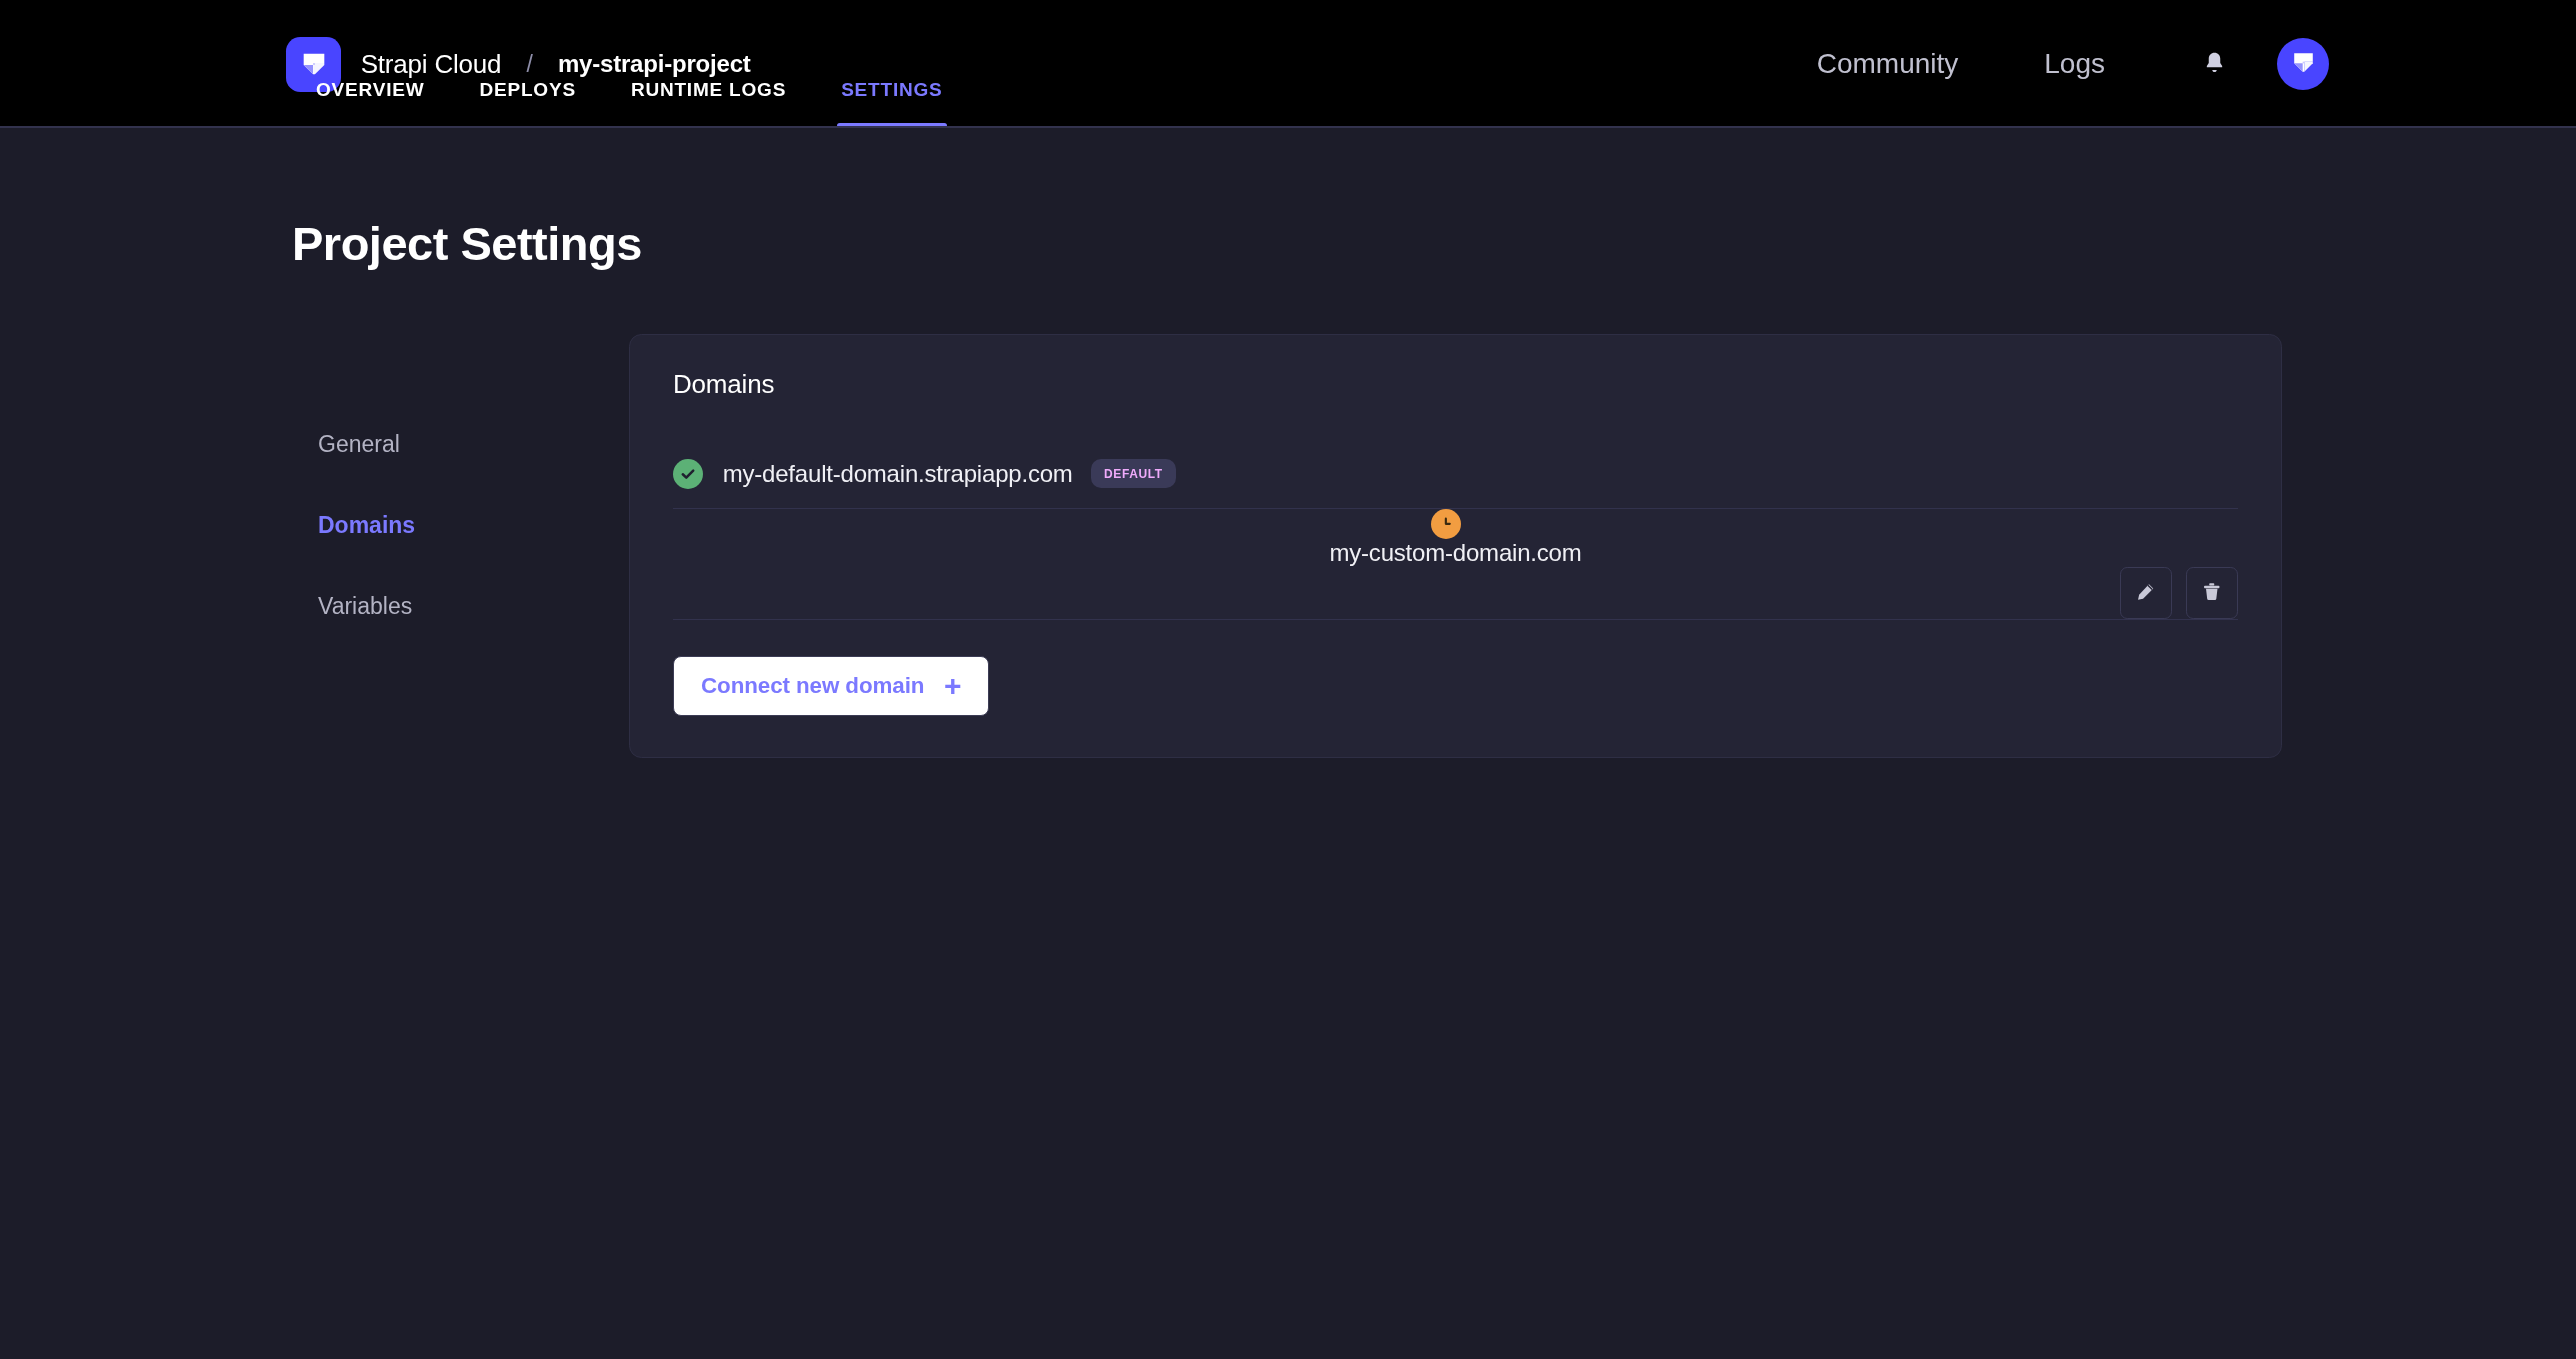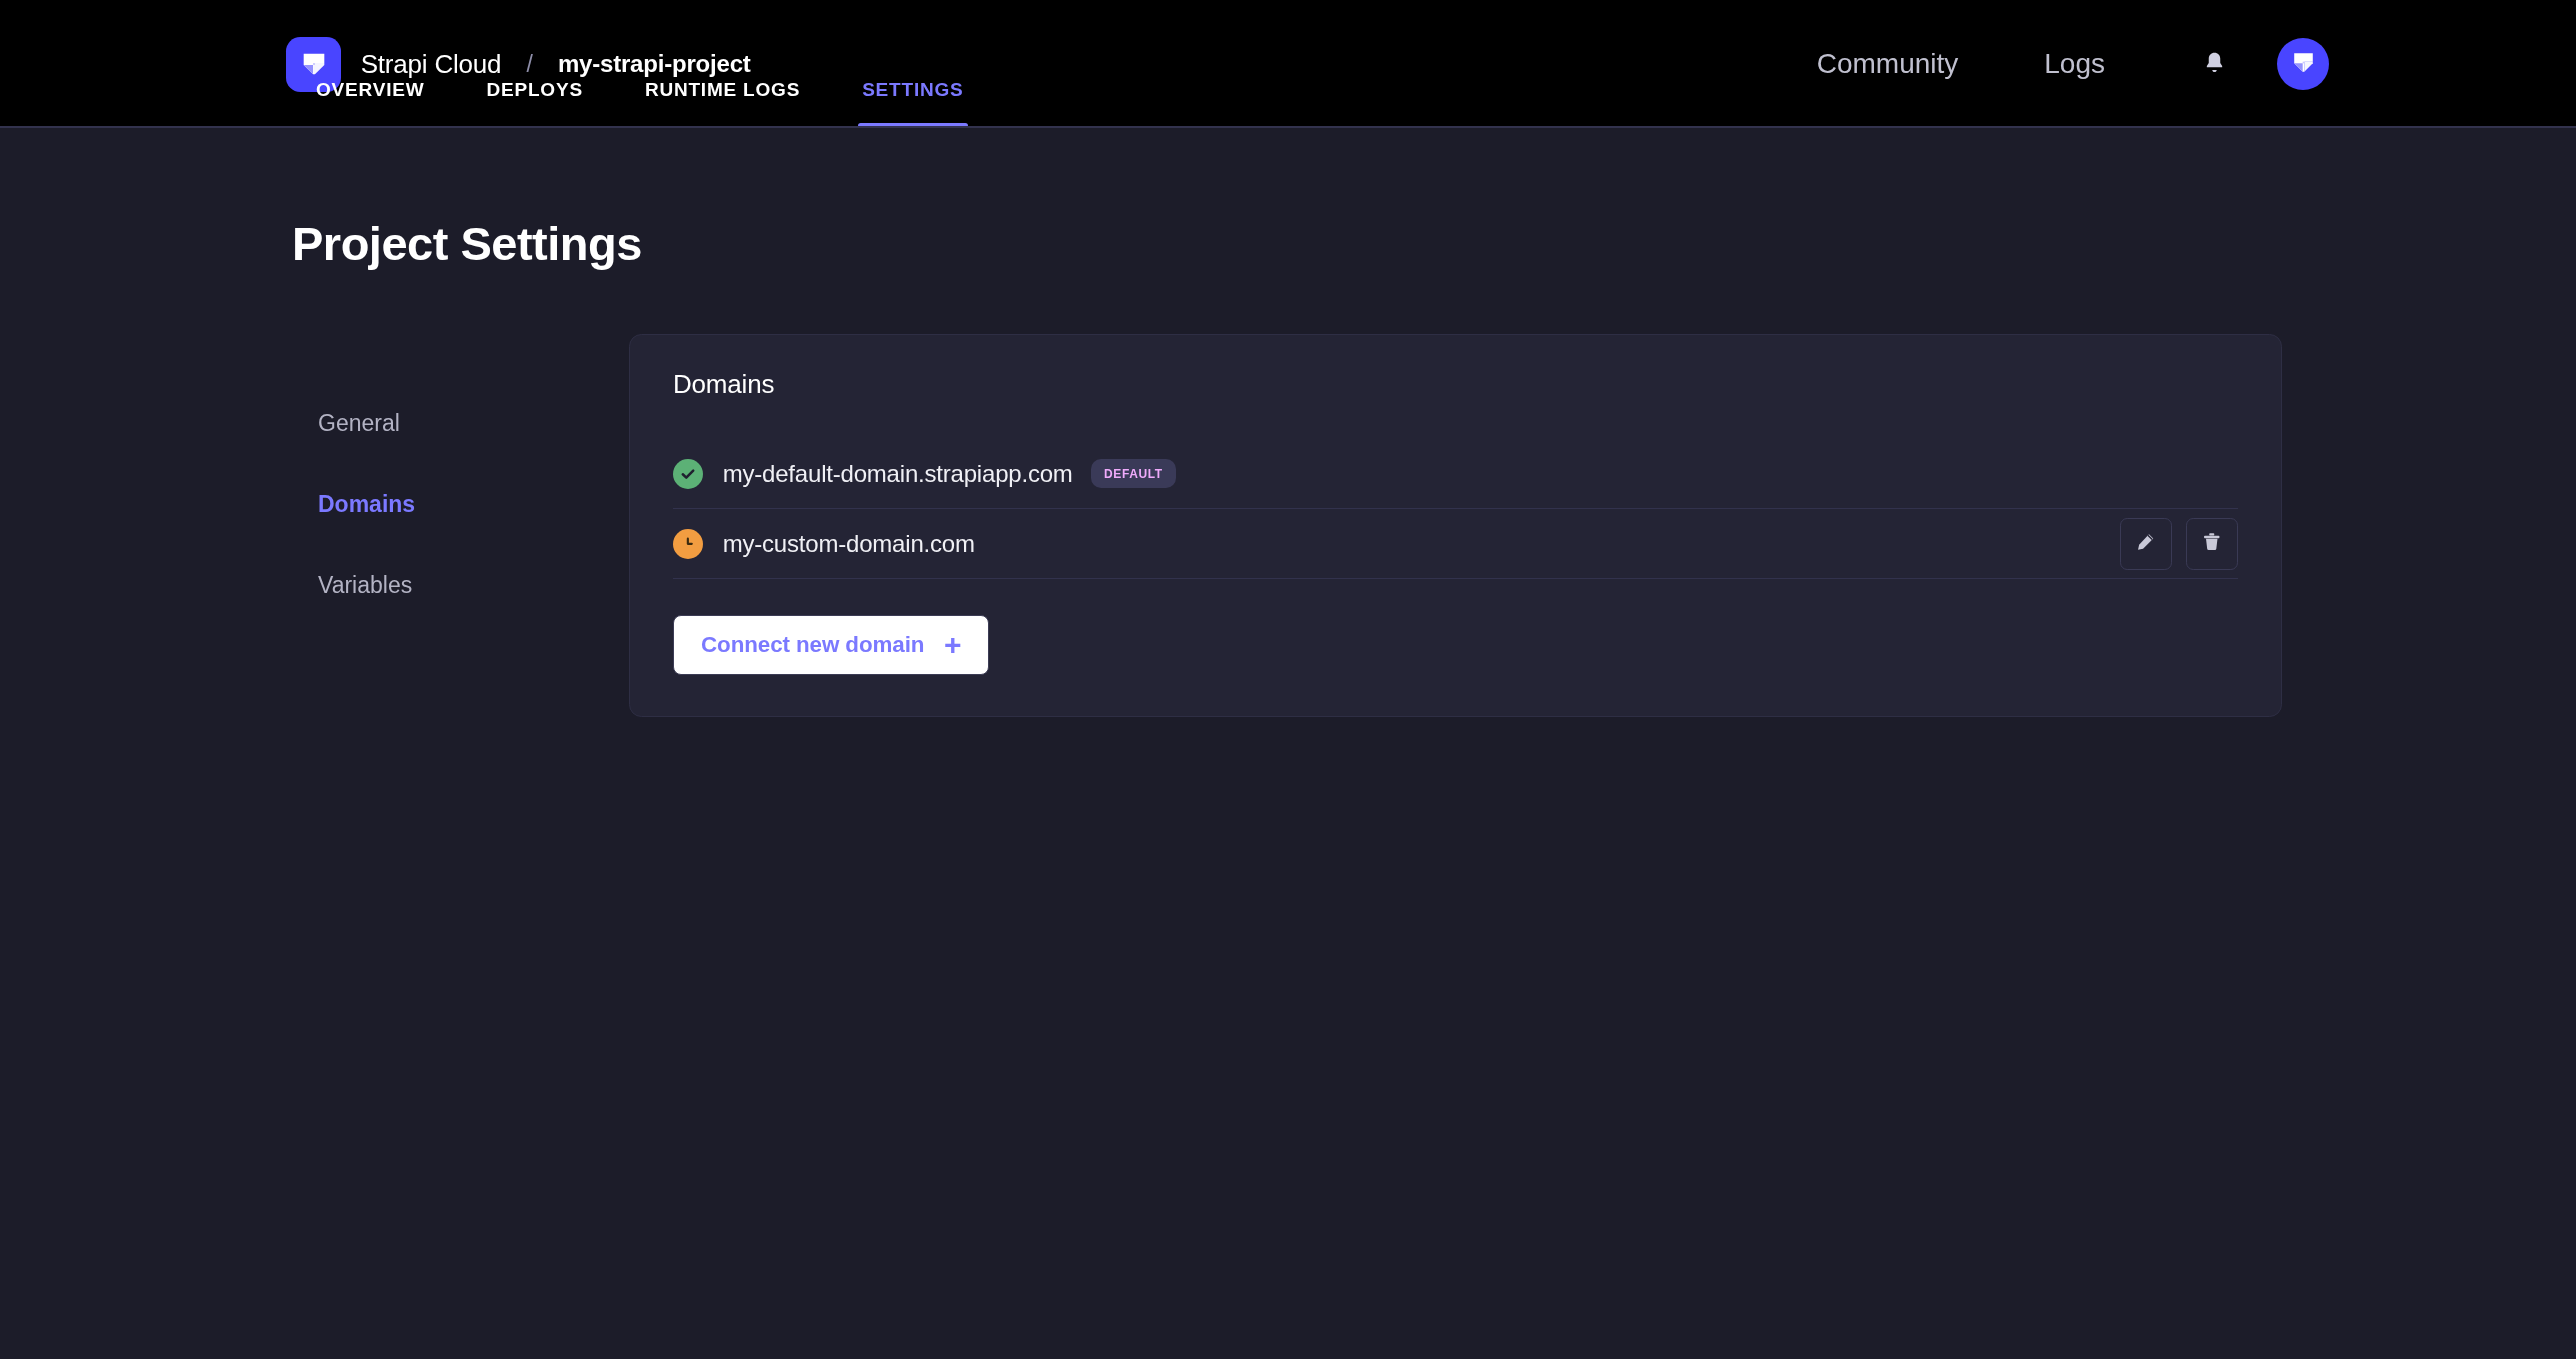--- a/index.html
+++ b/index.html
@@ -101,21 +101,21 @@
     flex: none;
   }
 
   
   .tabbar {
     position: absolute;
     left: 286px;
     bottom: 0;
     display: flex;
     align-items: flex-end;
-    gap: 8px;
+    gap: 1px;
   }
 
   .tab {
     font-size: 19px;
     font-weight: 700;
     letter-spacing: 0.8px;
     color: #ffffff;
     text-transform: uppercase;
     padding: 0 27px 27px 27px;
     position: relative;
@@ -211,21 +211,21 @@
     margin-bottom: 39px;
   }
 
   .domain-row {
     display: flex;
     align-items: center;
     min-height: 70px;
     border-bottom: 1.8px solid #32324d;
   }
 
-  .domain-row:last-of-type { border-bottom: 1.8px solid #32324d; }
+  .domain-row:last-of-type { border-bottom: 1.8px solid #32324d; flex-direction: column; }
 
   .status-icon {
     width: 30px;
     height: 30px;
     border-radius: 50%;
     display: flex;
     align-items: center;
     justify-content: center;
     flex: none;
     margin-right: 19.7px;

